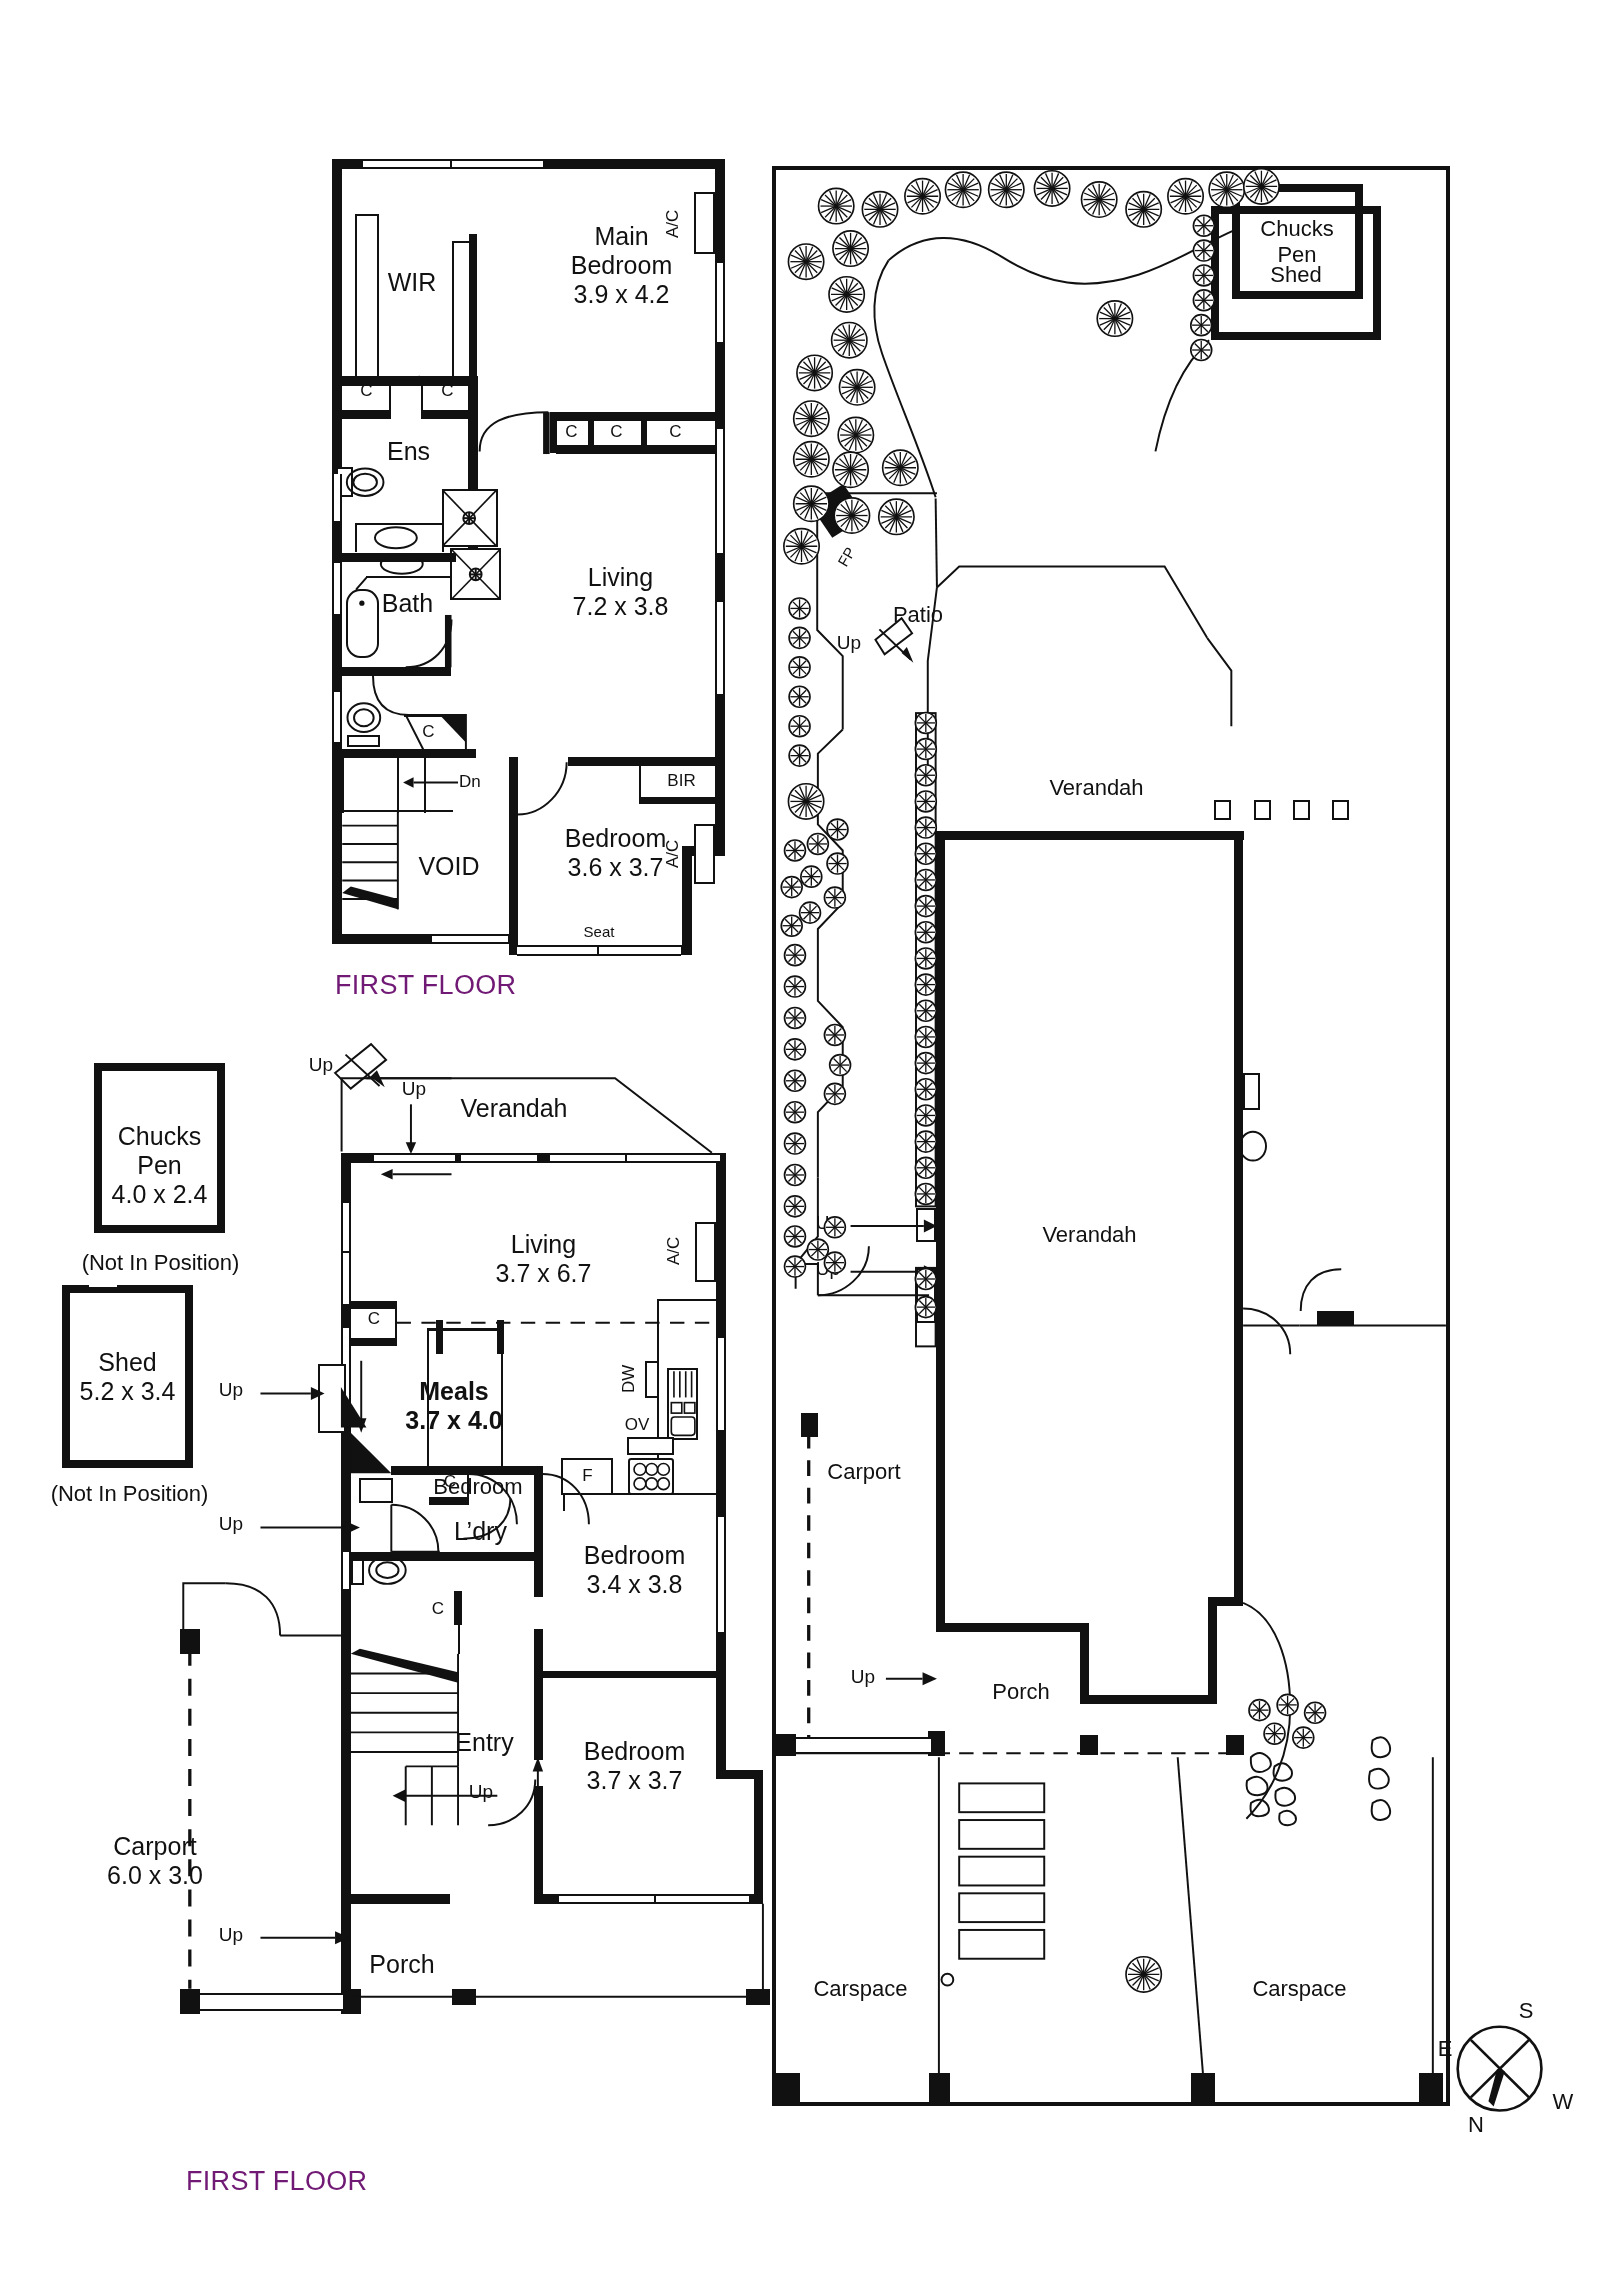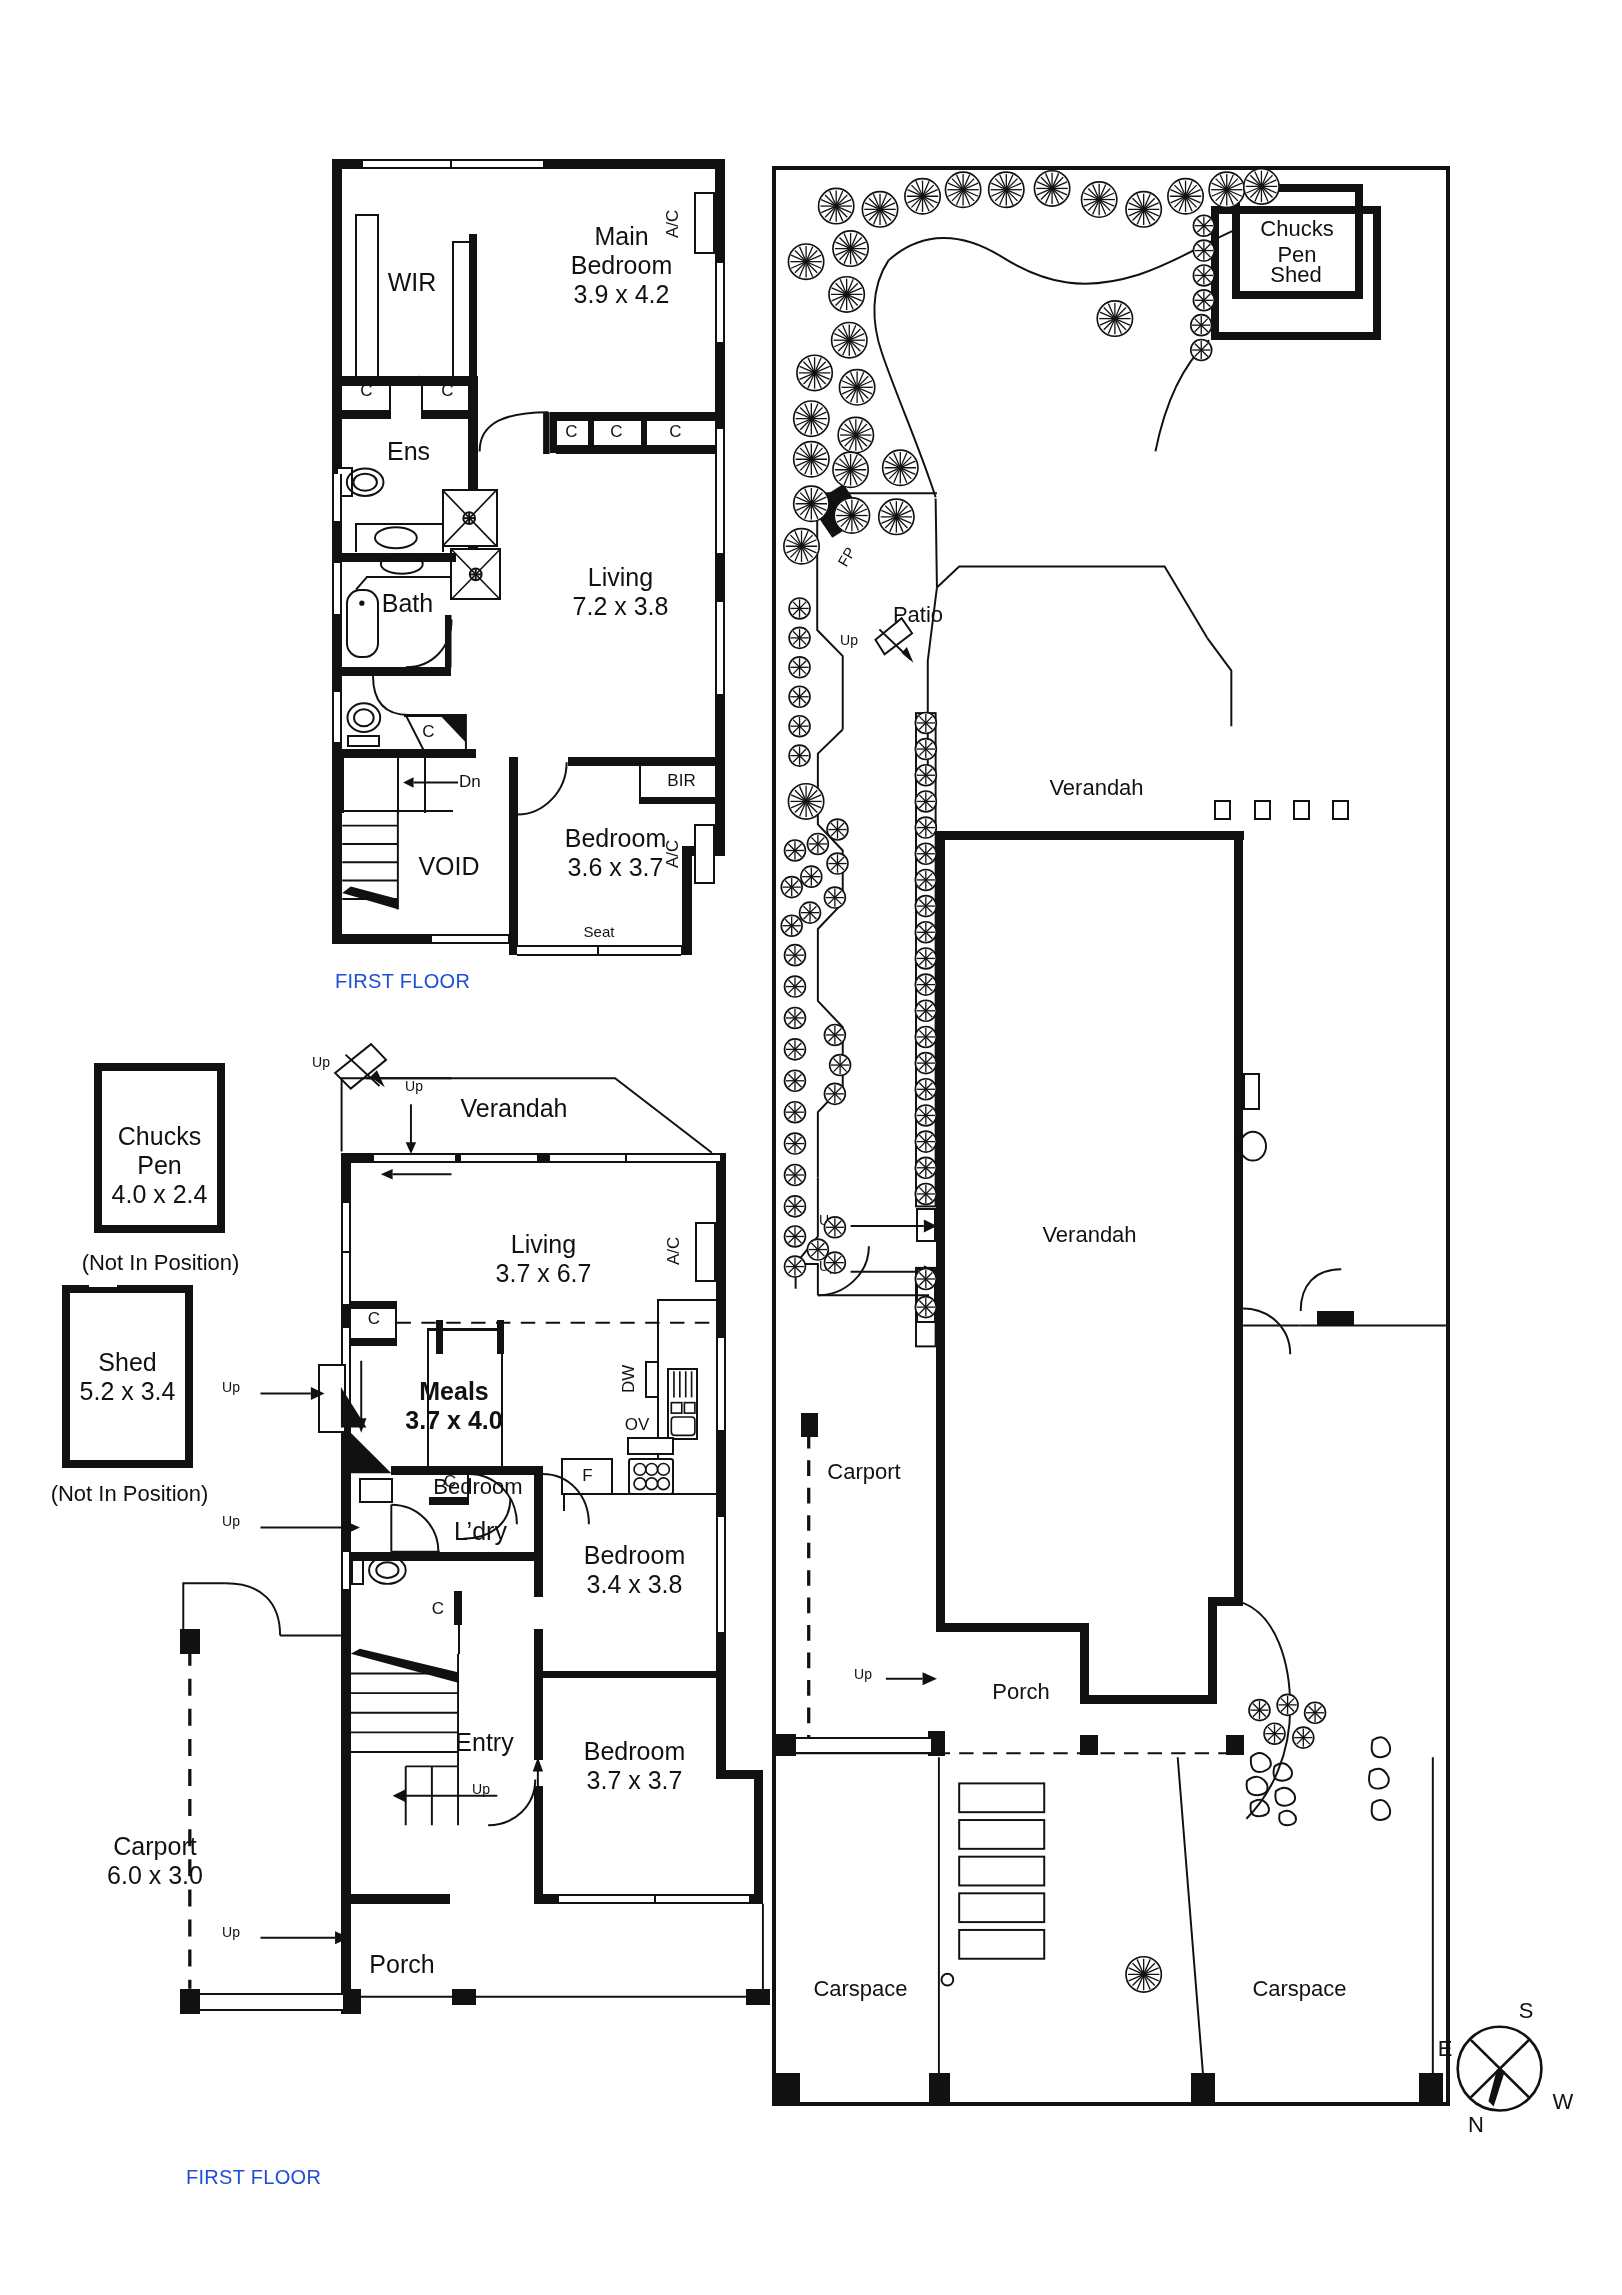--- a/index.html
+++ b/index.html
@@ -8,25 +8,25 @@
 
   
   .wall{position:absolute;background:#111;}
   .thin{position:absolute;background:#111;}
   .outline{position:absolute;border:8.5px solid #111;box-sizing:border-box;background:transparent;}
   .outline-thin{position:absolute;border:2px solid #111;box-sizing:border-box;background:transparent;}
   .lbl{position:absolute;text-align:center;line-height:1.16;white-space:pre-line;
        font-family:"Liberation Sans", sans-serif;color:#111;}
   .lbl.r{font-size:25px;}
   .lbl.m{font-size:22px;}
-  .lbl.s{font-size:14px;}
+  .lbl.s{font-size:19px;}
   .lbl.xs{font-size:17px;}
   .lbl.tiny{font-size:15px;}
   .rot90{transform:rotate(-90deg);transform-origin:center center;}
-  .floorname{position:absolute;font-size:20px;letter-spacing:0.3px;color:#1d4ed8;}
+  .floorname{position:absolute;font-size:27px;letter-spacing:0.3px;color:#701a75;}
   svg{display:block;overflow:visible;}
   .sv{position:absolute;left:0;top:0;pointer-events:none;}
   .win{position:absolute;background:#fff;border-top:2.6px solid #111;border-bottom:2.6px solid #111;box-sizing:border-box;}
   .winv{position:absolute;background:#fff;border-left:2.6px solid #111;border-right:2.6px solid #111;box-sizing:border-box;}
   .box-thin{position:absolute;border:2px solid #111;box-sizing:border-box;background:#fff;}
 </style>
 </head>
 <body>
 
 <div id="page">

